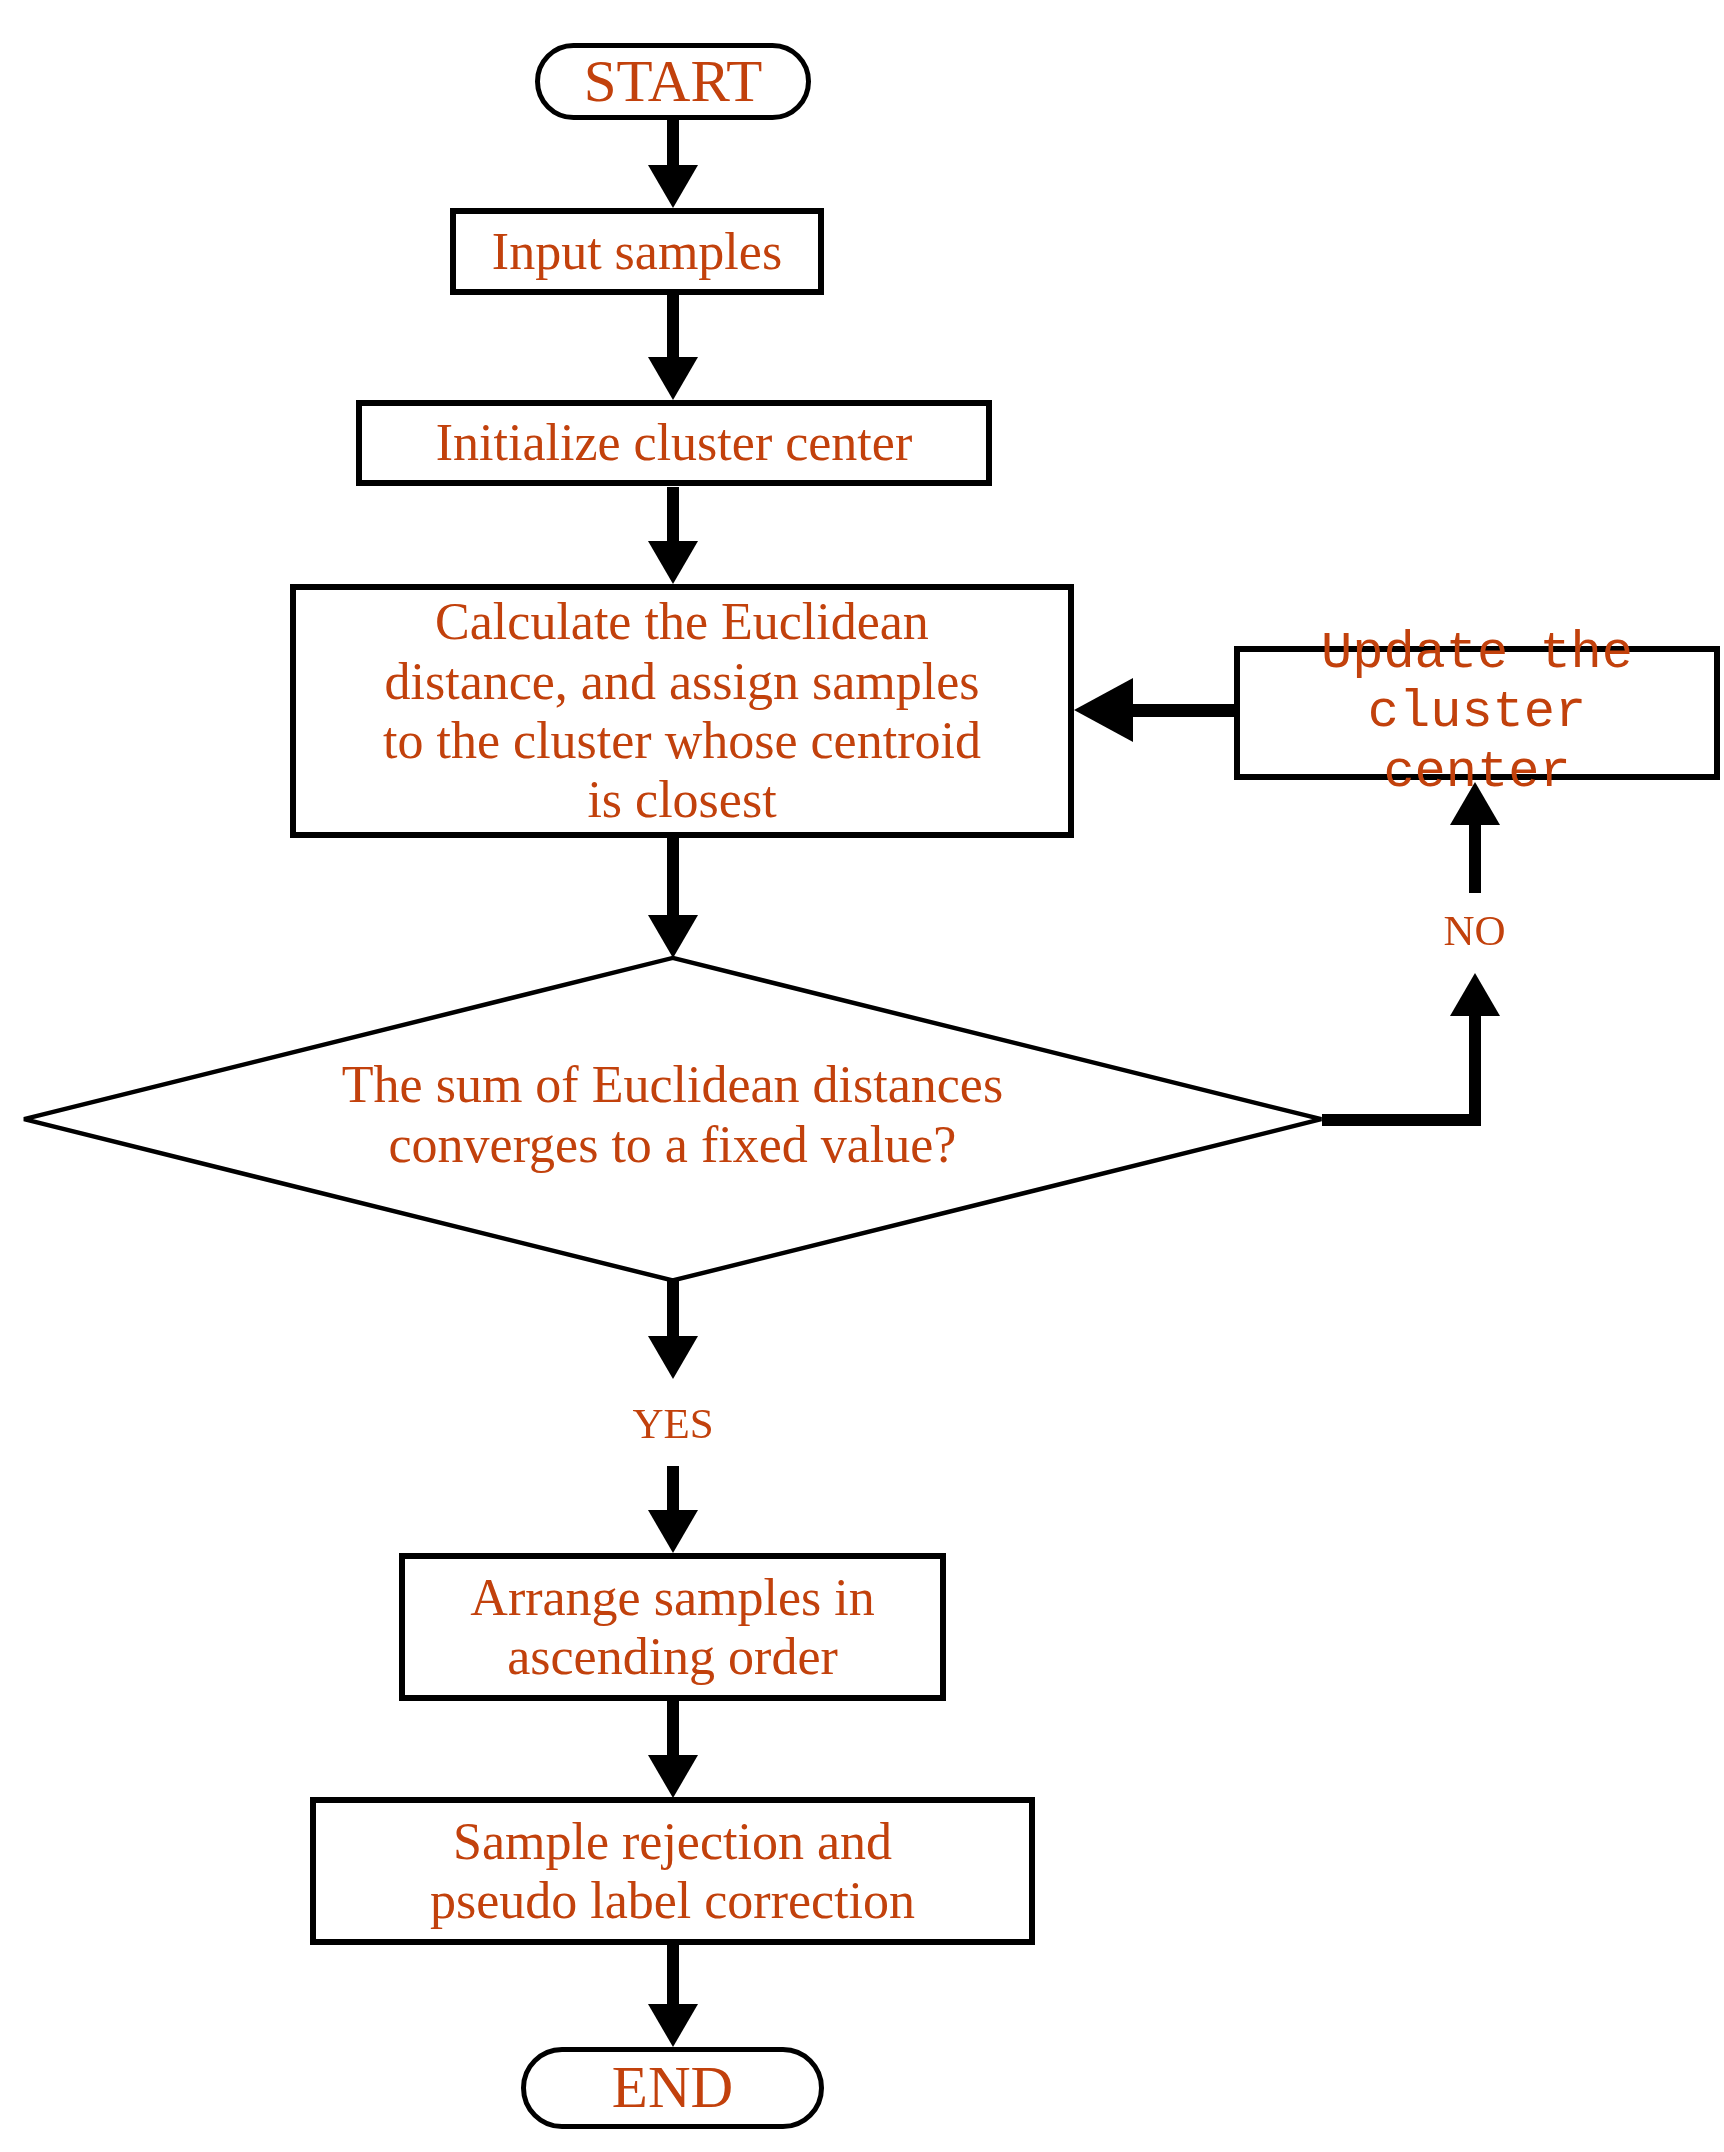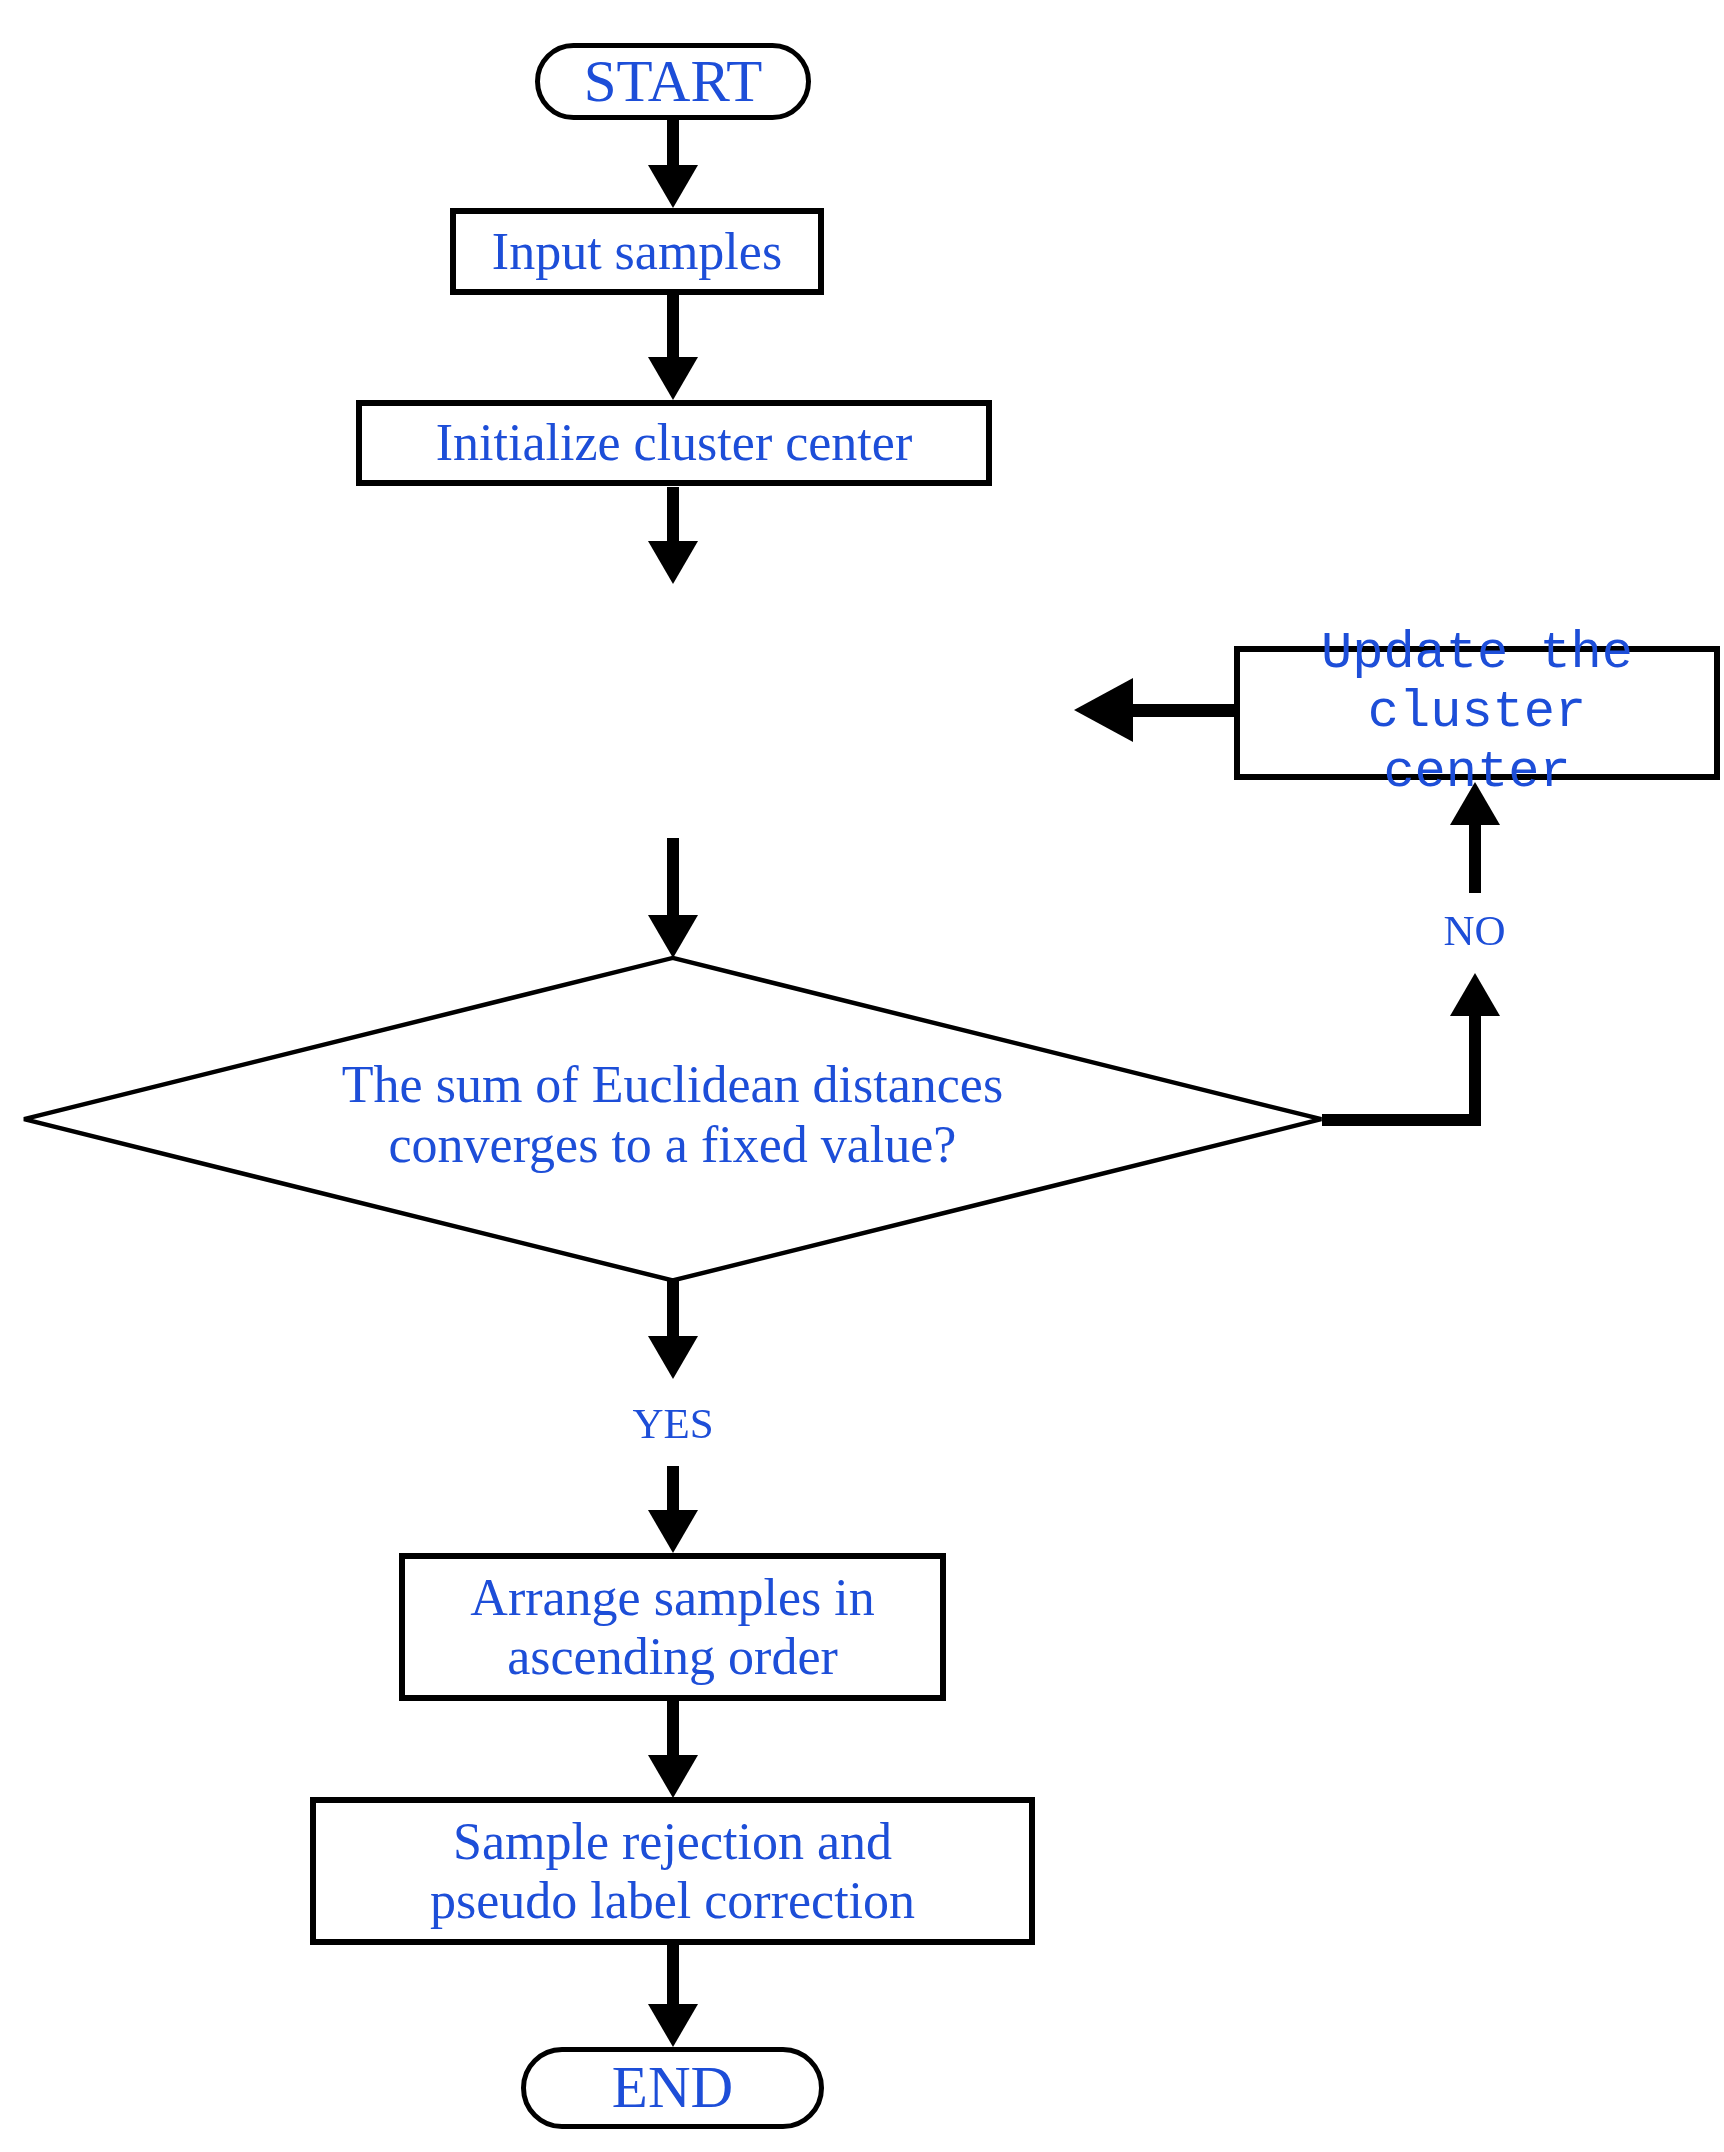--- a/index.html
+++ b/index.html
@@ -6,21 +6,21 @@
     margin: 0;
     padding: 0;
     background: #ffffff;
   }
   .canvas {
     position: relative;
     width: 1724px;
     height: 2152px;
     background: #ffffff;
     font-family: "Liberation Serif", "DejaVu Serif", serif;
-    color: #1d4ed8;
+    color: #c2410c;
   }
   .node {
     position: absolute;
     box-sizing: border-box;
     display: flex;
     align-items: center;
     justify-content: center;
     text-align: center;
     background: #ffffff;
     white-space: pre-line;
@@ -111,20 +111,24 @@
   <svg class="diamond-svg" width="1724" height="2152" viewBox="0 0 1935 2415">
     <polygon points="755,1075 1483,1256 755,1437 27,1256" fill="#ffffff" stroke="#000000" stroke-width="5"></polygon>
   </svg>
 
   <div class="node terminal" style="left:535px; top:43px; width:276px; height:77px;">START</div>
 
   <div class="node process" style="left:356px; top:400px; width:636px; height:86px;">Initialize cluster center</div>
 
   <div class="node process" style="left:450px; top:208px; width:374px; height:87px;">Input samples</div>
 
+  <div class="node process" style="left:290px; top:584px; width:784px; height:254px;">Calculate the Euclidean
+distance, and assign samples
+to the cluster whose centroid
+is closest</div>
 
   <div class="diamond-label">The sum of Euclidean distances
 converges to a fixed value?</div>
 
   <div class="node process" style="left:1234px; top:646px; width:486px; height:134px;font-family:Liberation Mono, monospace;">Update the cluster
 center</div>
 
   <div class="node process" style="left:399px; top:1553px; width:547px; height:148px;">Arrange samples in
 ascending order</div>
 

